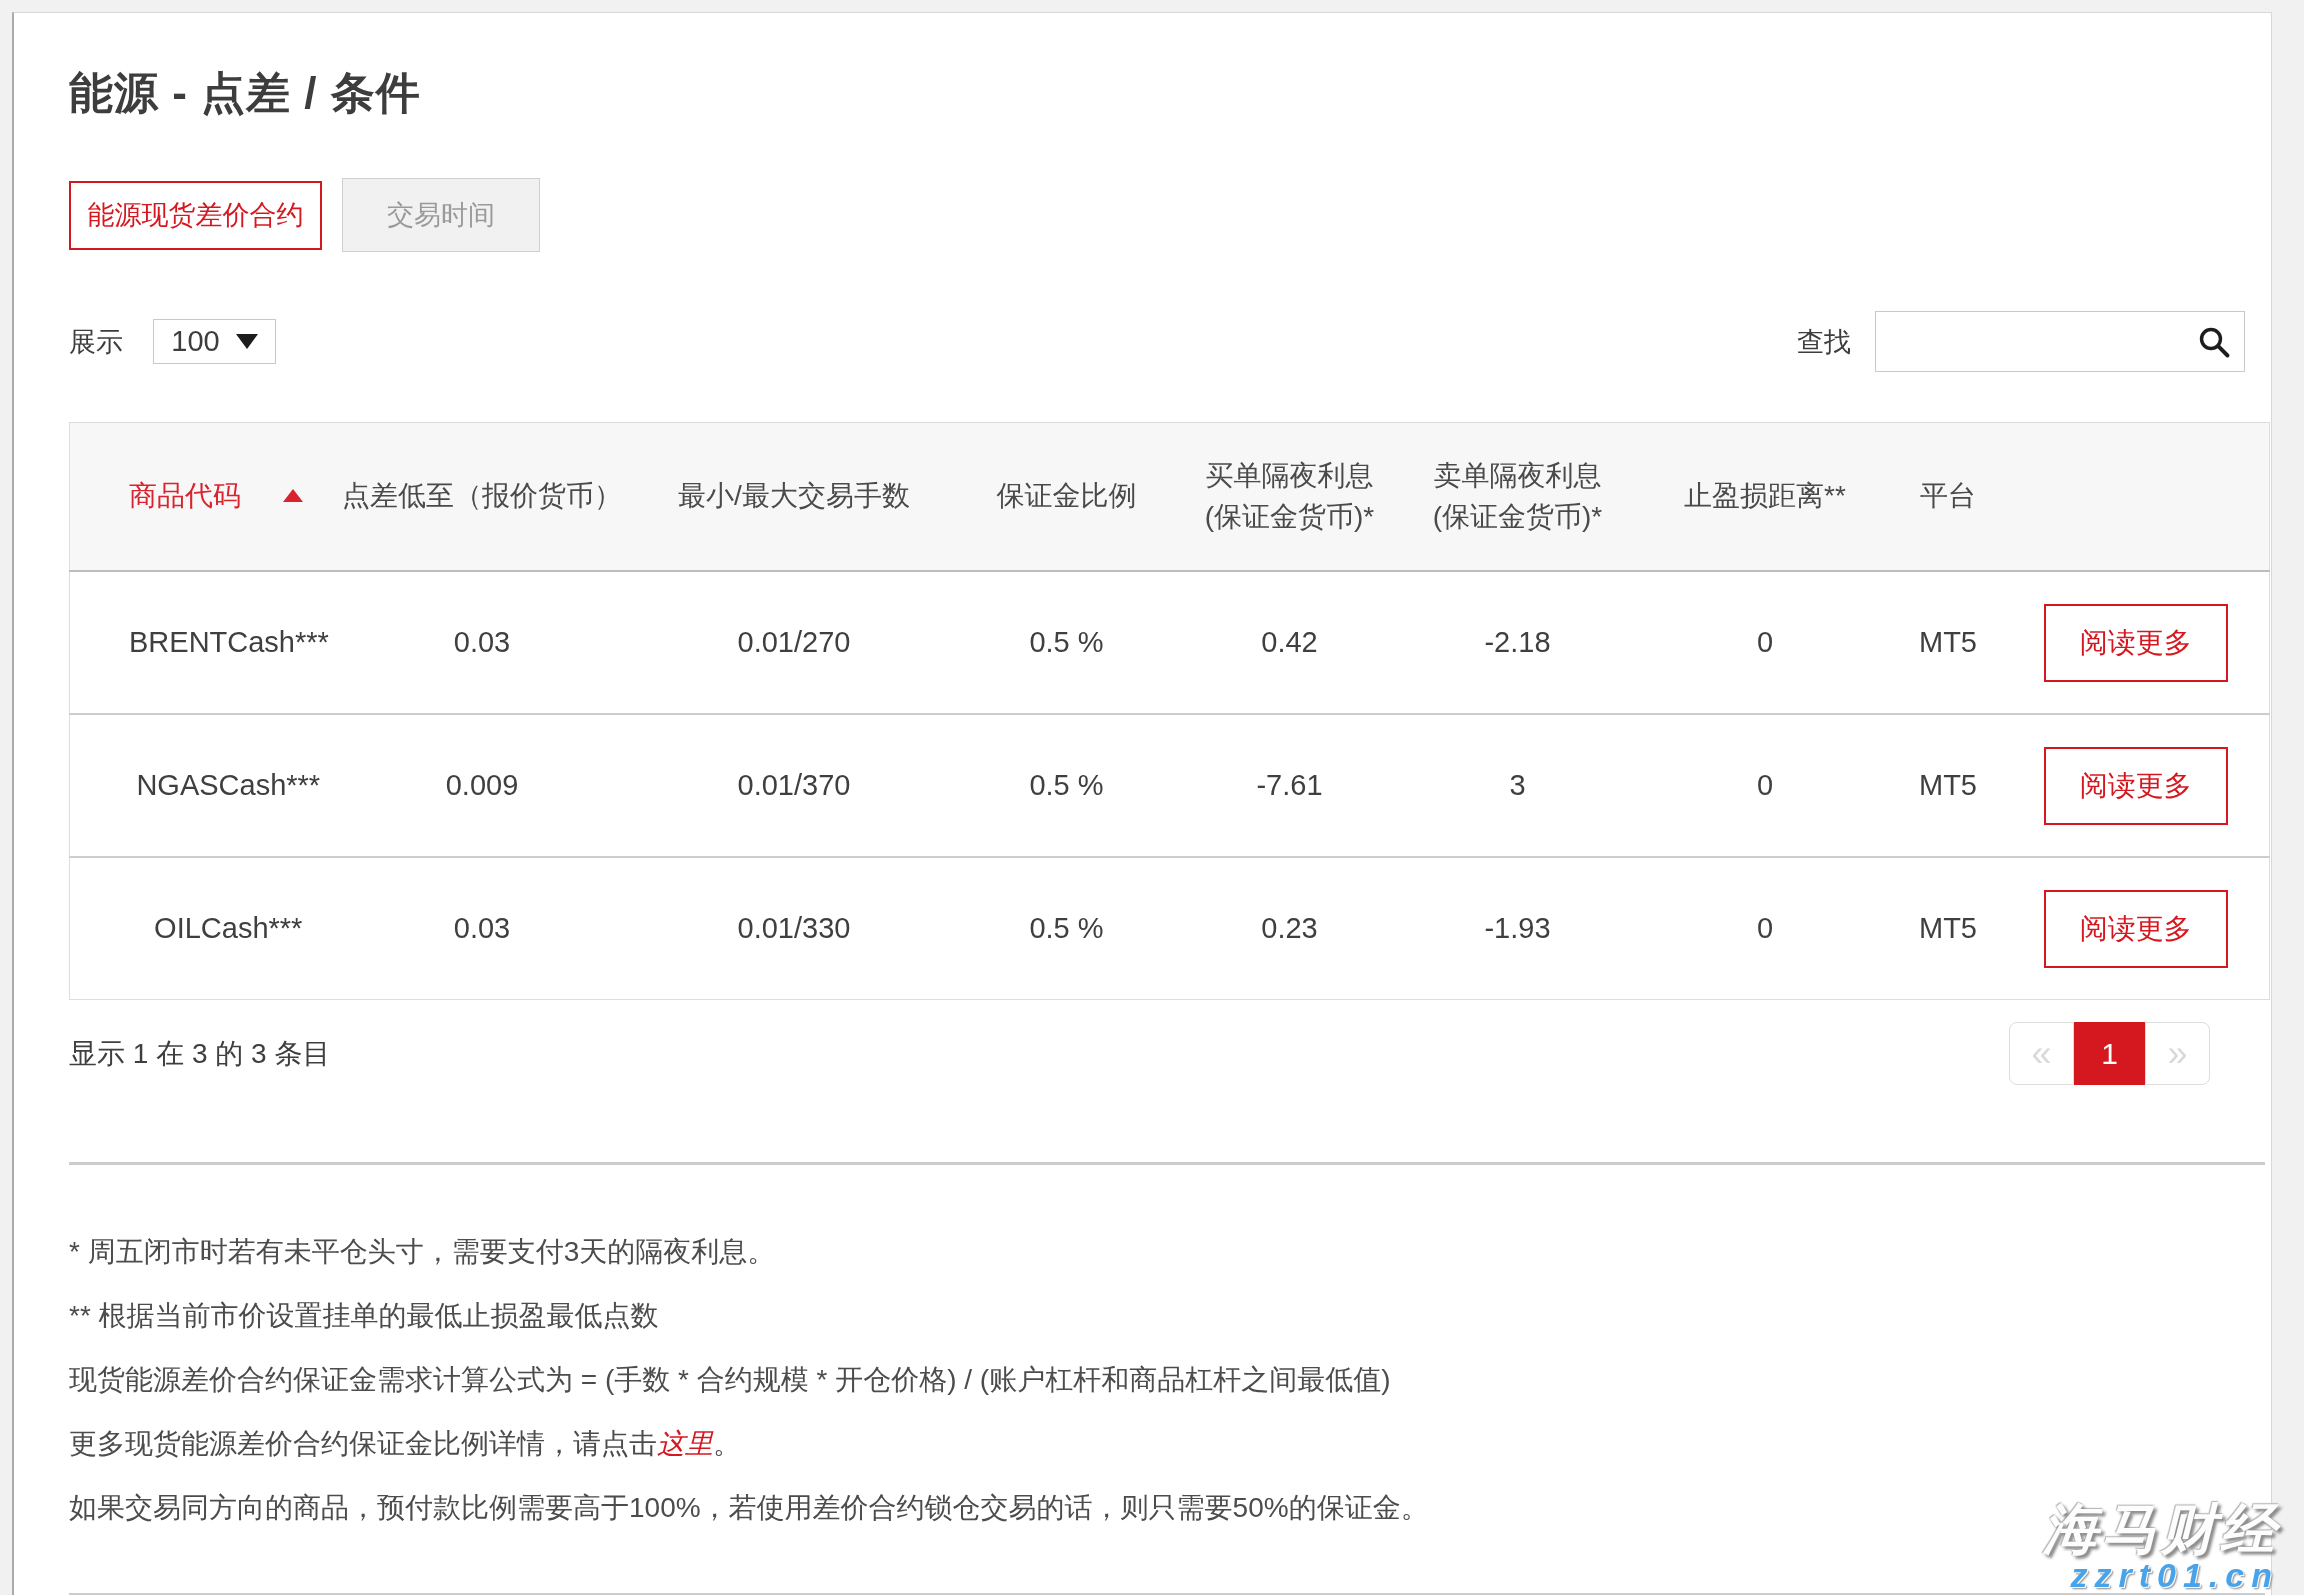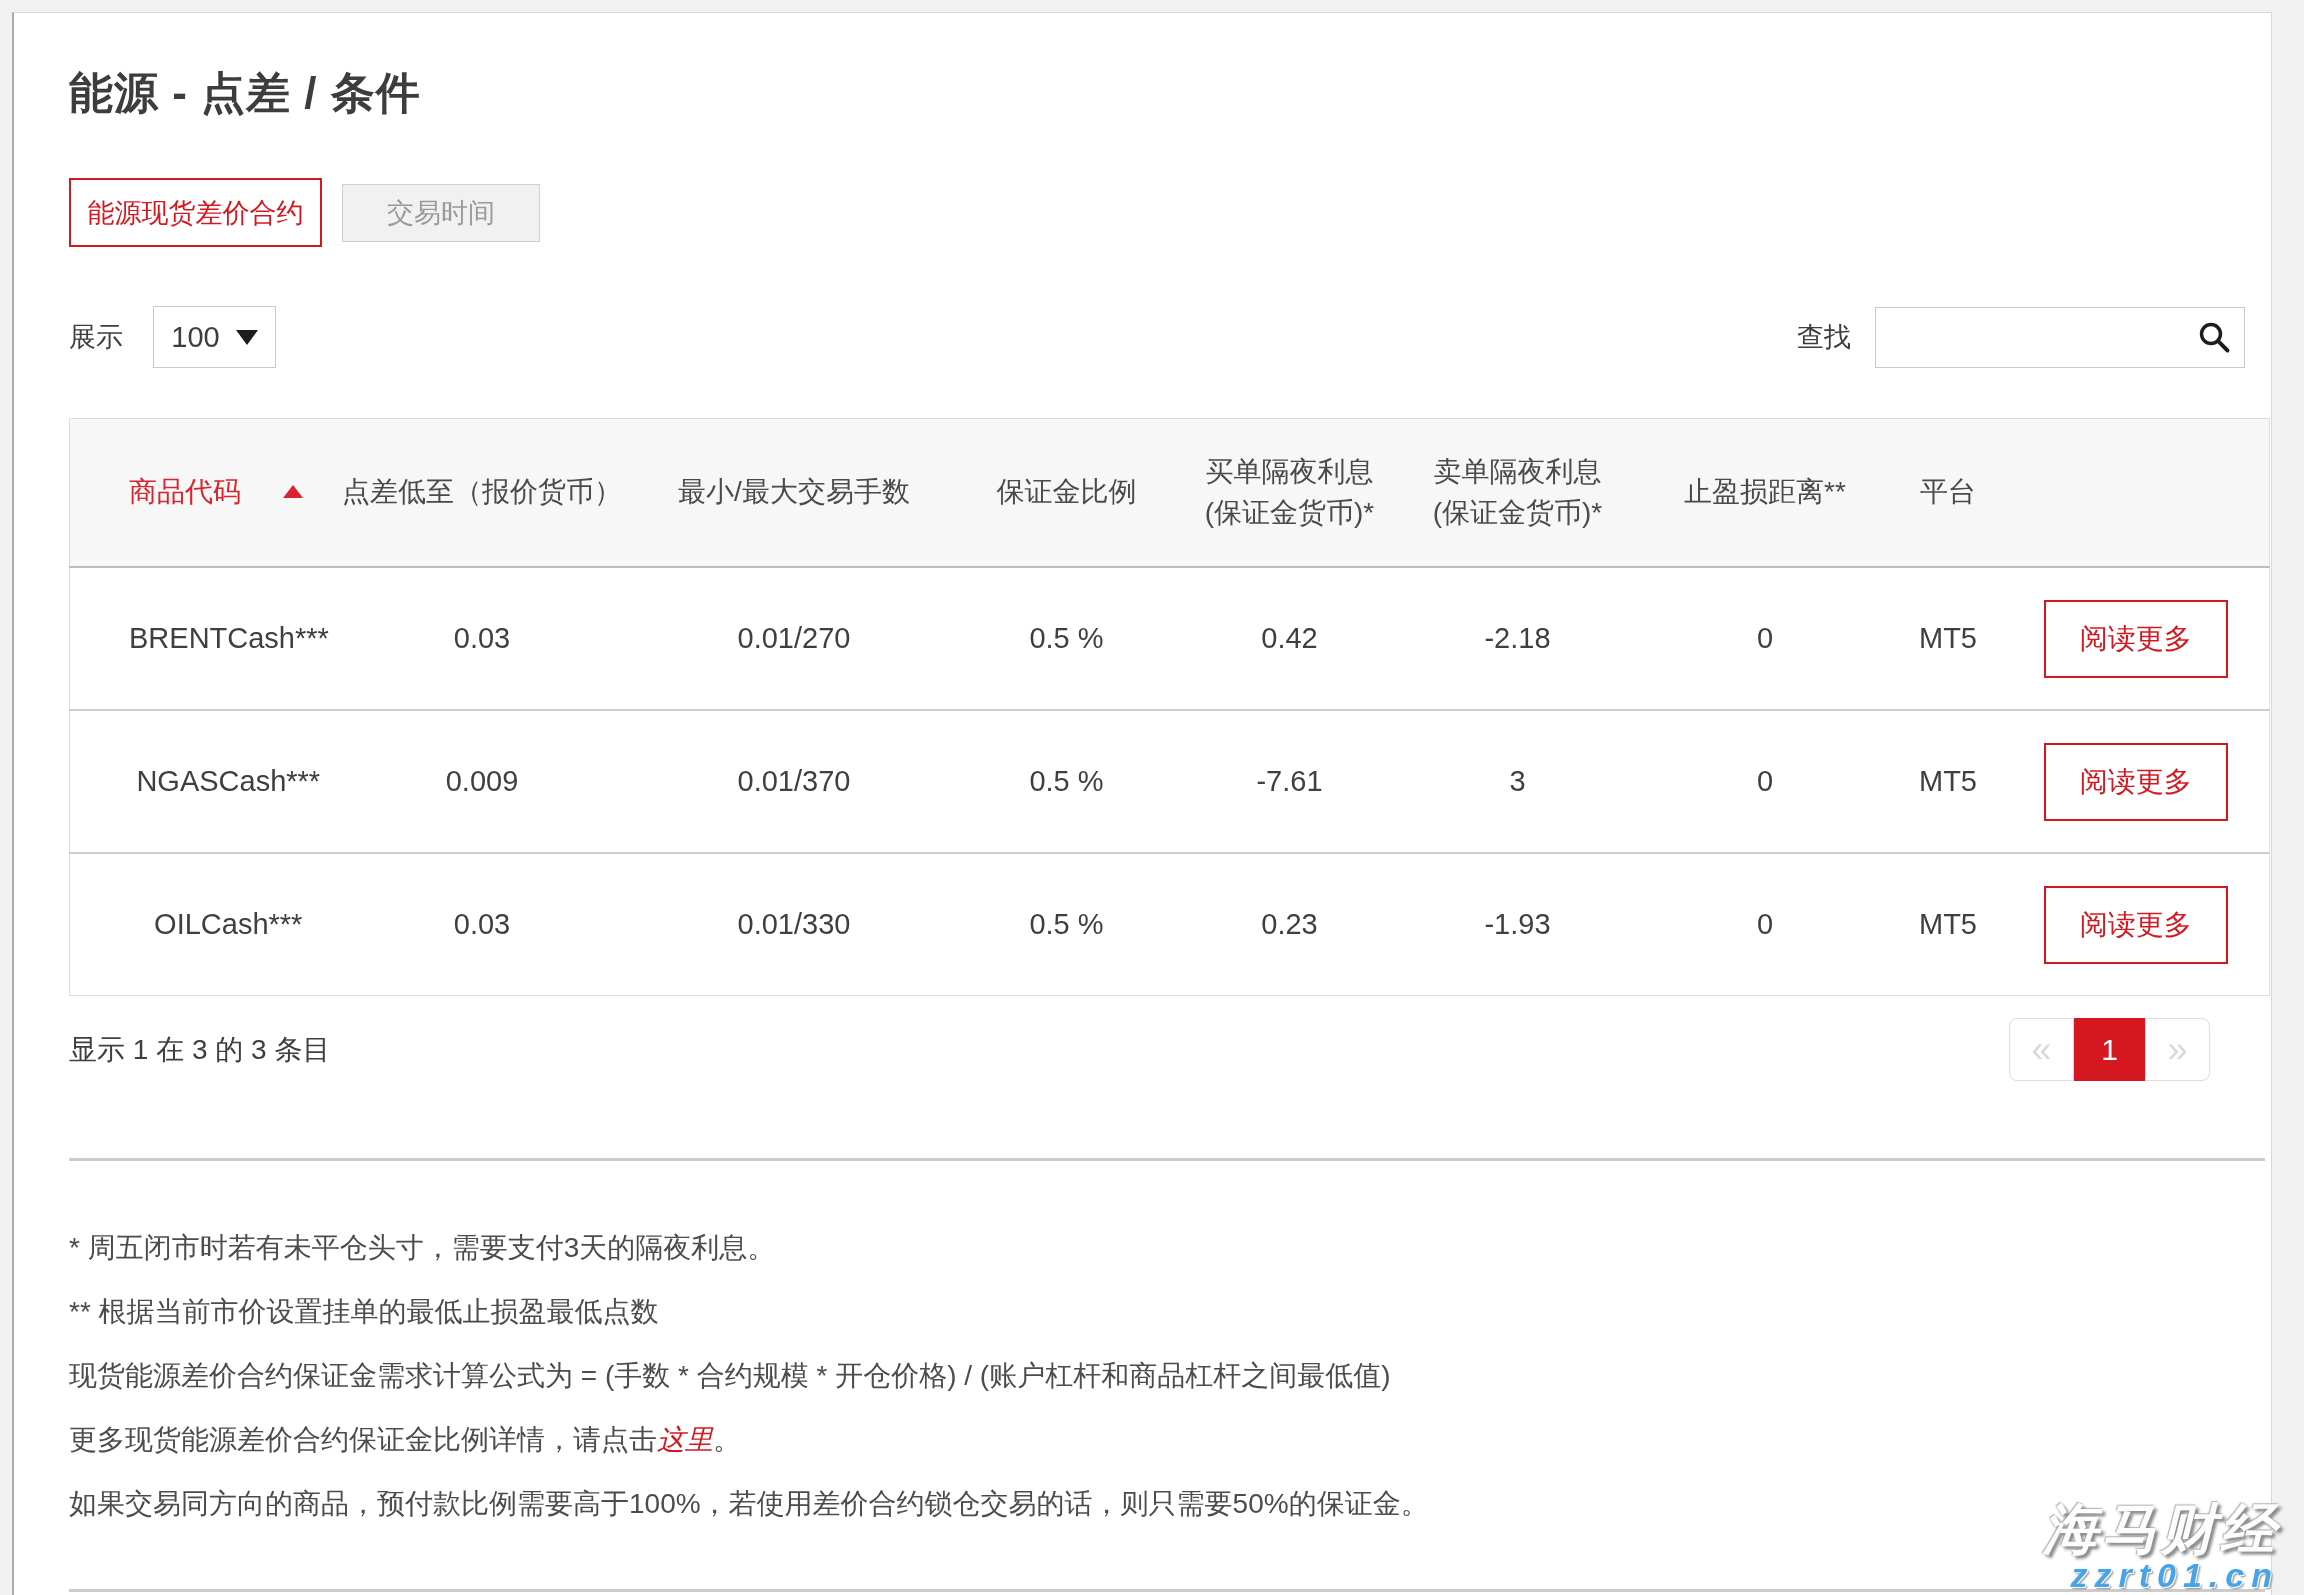--- a/index.html
+++ b/index.html
@@ -24,26 +24,26 @@
     font-size:44px; font-weight:bold; color:#3d3d3d;
     margin:0 0 55px 0; letter-spacing:1px;
   }
 
   .tabs { display:flex; gap:20px; align-items:center; margin-bottom:59px; }
   .tab {
     font-size:27px; display:flex; align-items:center; justify-content:center;
     cursor:pointer; box-sizing:border-box; background:#fff;
   }
   .tab.active { width:253px; height:69px; color:#d51820; border:2px solid #d51820; }
-  .tab.inactive { width:198px; height:58px; color:#9a9a9a; border:1px solid #cfcfcf; background:#f1f1f1; }
+  .tab.inactive { width:198px; height:74px; color:#9a9a9a; border:1px solid #cfcfcf; background:#f1f1f1; }
 
   .controls { display:flex; justify-content:space-between; align-items:center; margin-bottom:50px; }
   .show-group { display:flex; align-items:center; gap:30px; font-size:27px; color:#3d3d3d; }
   .select-box {
-    width:123px; height:62px; border:1px solid #c9c9c9; box-sizing:border-box;
+    width:123px; height:45px; border:1px solid #c9c9c9; box-sizing:border-box;
     display:flex; align-items:center; justify-content:center; gap:16px;
     font-size:29px; color:#3d3d3d; cursor:pointer; background:#fff;
   }
   .caret-down {
     width:0; height:0;
     border-left:11px solid transparent; border-right:11px solid transparent;
     border-top:15px solid #1d1d1d; display:inline-block;
   }
   .search-group { display:flex; align-items:center; gap:24px; font-size:27px; color:#3d3d3d; margin-right:20px; }
   .search-box { position:relative; width:370px; height:61px; border:1px solid #c9c9c9; box-sizing:border-box; background:#fff; }

